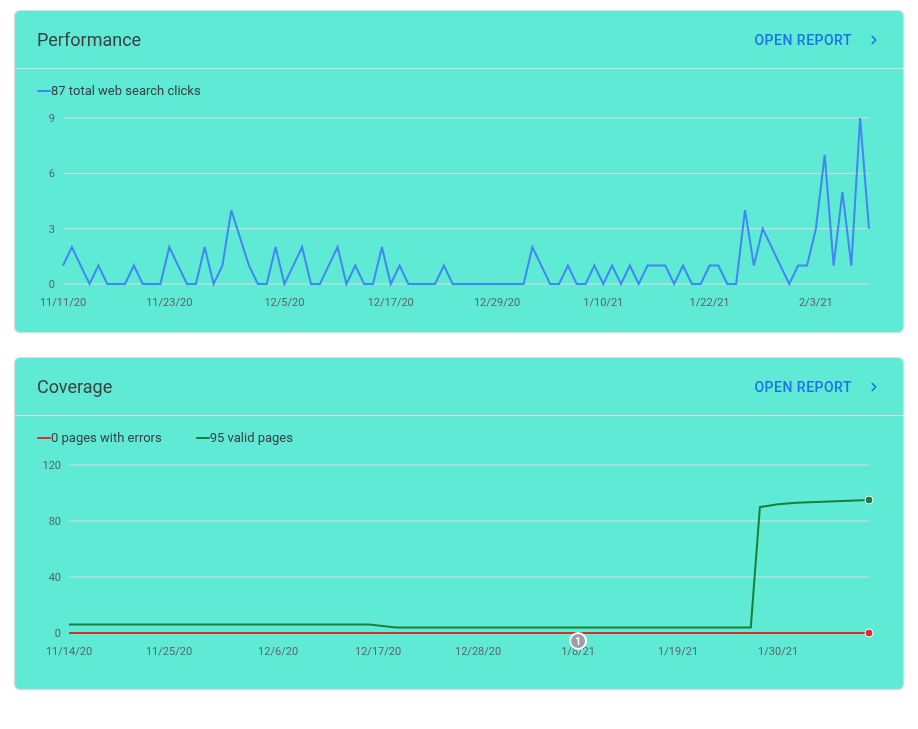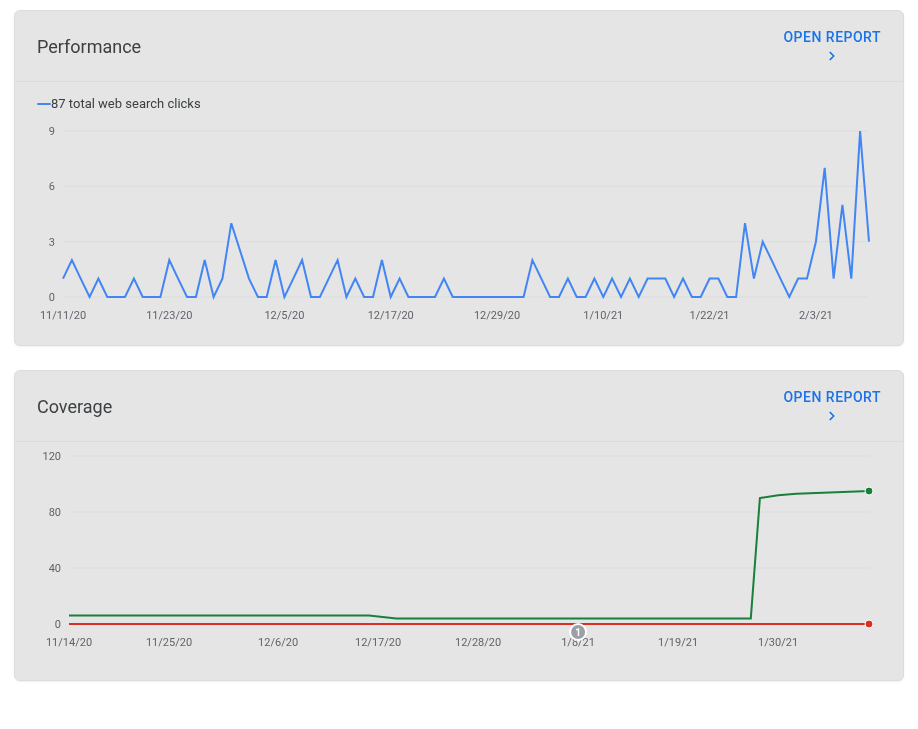--- a/index.html
+++ b/index.html
@@ -7,21 +7,21 @@
     font-family: Roboto, Arial, sans-serif;
     background: #fff;
     width: 918px;
     padding: 10px 14px;
     color: #3c4043;
   }
   .card {
     border: 1px solid #dadce0;
     border-radius: 6px;
     margin-bottom: 24px;
-    background: #e5e5e5;
+    background: #5eead4;
     box-shadow: 0 1px 2px rgba(60,64,67,0.08);
   }
   .card-header {
     display: flex;
     align-items: center;
     justify-content: space-between;
     padding: 18px 22px 18px 22px;
     border-bottom: 1px solid #dadce0;
   }
   .card-title {
@@ -30,22 +30,21 @@
     color: #3c4043;
   }
   .open-report {
     display: flex;
     align-items: center;
     color: #1a73e8;
     font-size: 14px;
     font-weight: 500;
     letter-spacing: .5px;
     cursor: pointer;
-    gap: 4px;
-    flex-direction: column;
+    gap: 15px;
   }
   .chev { display: inline-flex; }
   .legend {
     display: flex;
     gap: 34px;
     padding: 14px 22px 6px 22px;
     font-size: 13px;
     color: #3c4043;
     align-items: center;
   }
@@ -109,20 +108,30 @@
     <div class="card-title">Coverage</div>
     <div class="open-report">
       <span>OPEN REPORT</span>
       <span class="chev">
         <svg width="14" height="14" viewBox="0 0 24 24">
             <path d="M9 6l6 6-6 6" fill="none" stroke="#1a73e8" stroke-width="3" stroke-linecap="round" stroke-linejoin="round"></path>
           </svg>
       </span>
     </div>
   </div>
+  <div class="legend">
+    <div class="legend-item">
+      <span class="dash" style="background:#d93025"></span>
+      <span>0 pages with errors</span>
+    </div>
+    <div class="legend-item">
+      <span class="dash" style="background:#188038"></span>
+      <span>95 valid pages</span>
+    </div>
+  </div>
   <div class="chart-wrap">
     <svg id="cov-svg" viewBox="0 0 860 220">
         <line x1="40" x2="840" y1="182" y2="182" class="grid-line"></line>
         <text x="32" y="186" text-anchor="end" class="axis-label">0</text>
         <line x1="40" x2="840" y1="126.00000000000001" y2="126.00000000000001" class="grid-line"></line>
         <text x="32" y="130" text-anchor="end" class="axis-label">40</text>
         <line x1="40" x2="840" y1="70" y2="70" class="grid-line"></line>
         <text x="32" y="74" text-anchor="end" class="axis-label">80</text>
         <line x1="40" x2="840" y1="14" y2="14" class="grid-line"></line>
         <text x="32" y="18" text-anchor="end" class="axis-label">120</text>

